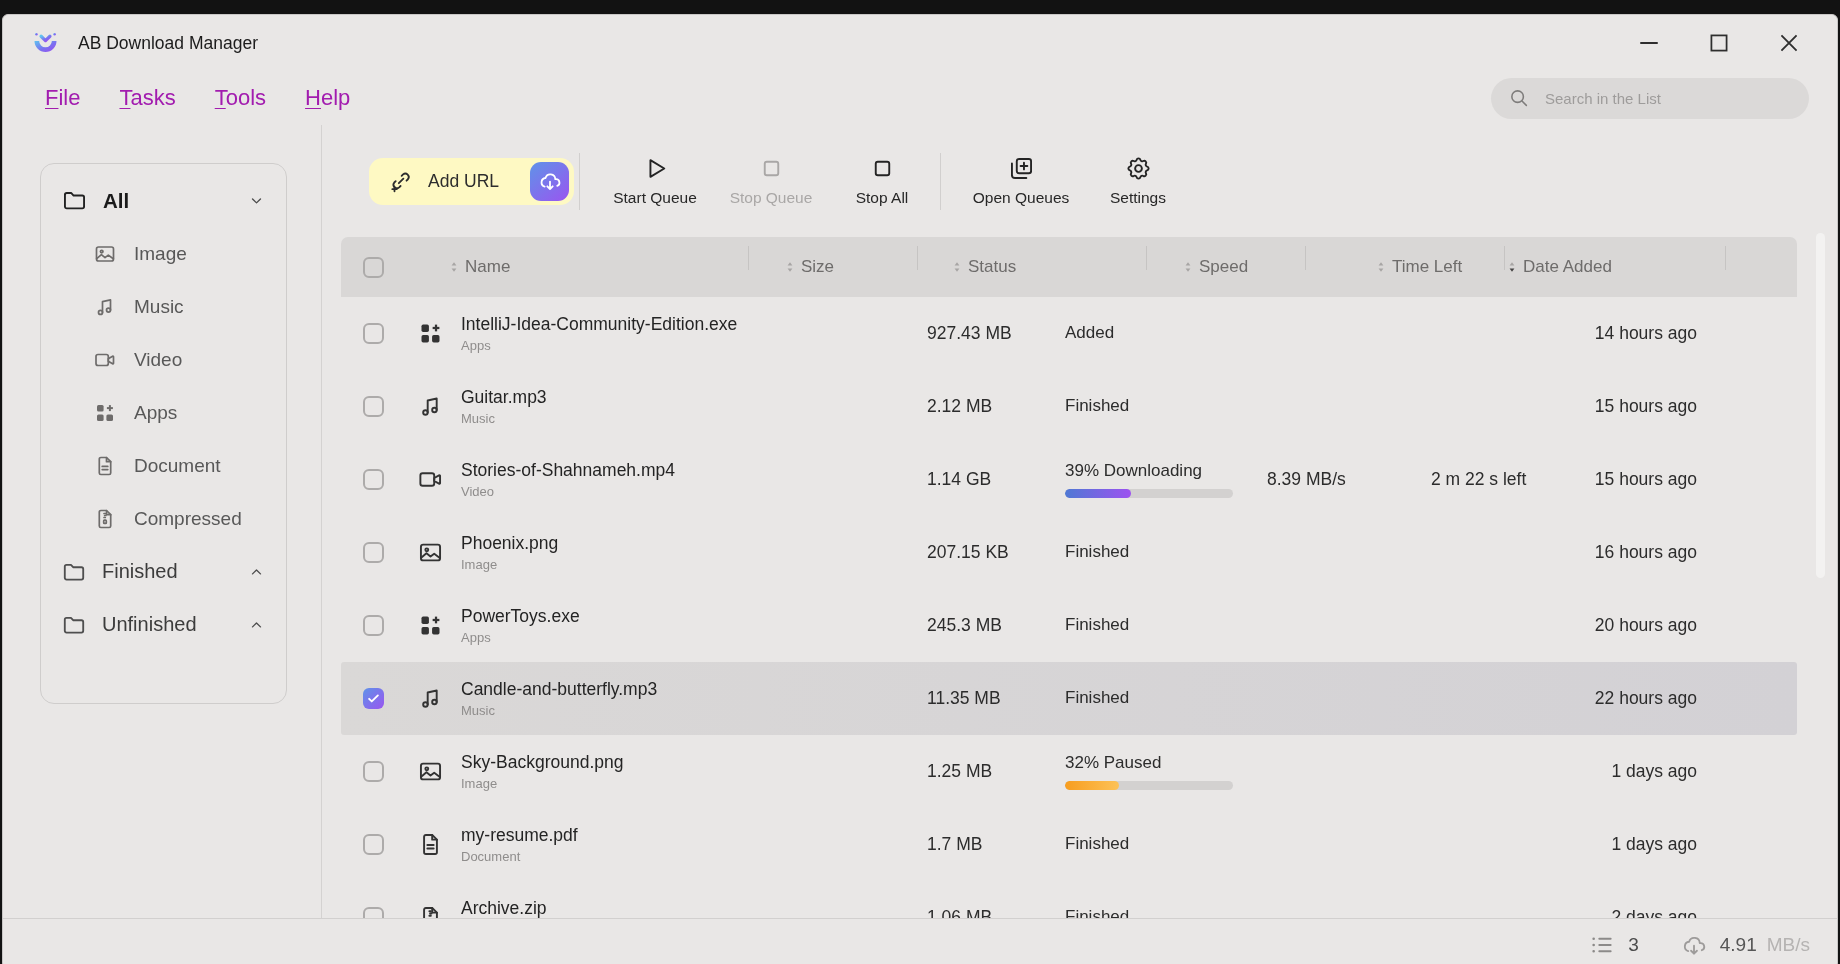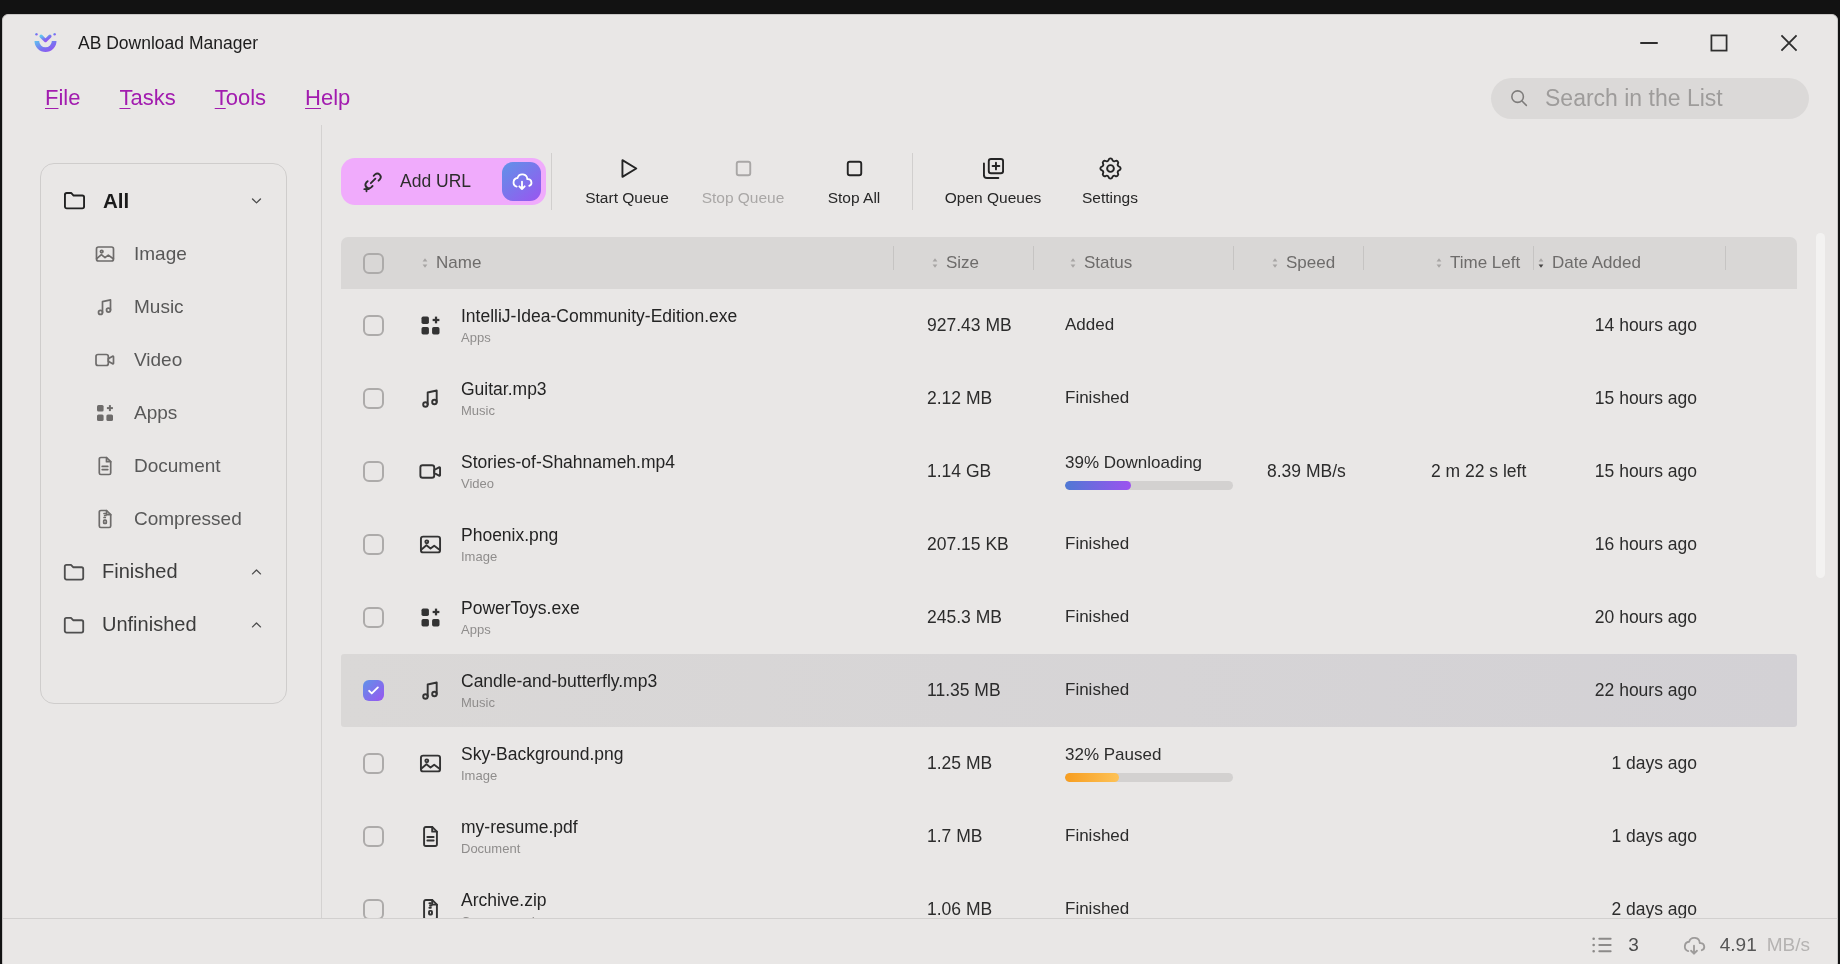--- a/index.html
+++ b/index.html
@@ -18,21 +18,21 @@
   .win-btn svg{width:19px;height:19px;}
 
   
   .menubar{height:54px;display:flex;align-items:center;padding:0 28px 0 42px;}
   .menu-item{font-size:22px;color:#a21caf;margin-right:39px;}
   .menu-item u{text-decoration-thickness:1px;text-underline-offset:3px;}
   .searchbox{margin-left:auto;width:318px;height:41px;border-radius:21px;background:#dbd9d8;
              display:flex;align-items:center;padding:0 14px 0 17px;}
   .searchbox .ic{width:22px;height:22px;color:#7e7c7b;flex:0 0 auto;}
   .searchbox input{flex:1;min-width:0;border:none;outline:none;background:transparent;
-                   font-size:23px;color:#333;margin-left:13px;font-family:inherit;}
+                   font-size:15px;color:#333;margin-left:13px;font-family:inherit;}
   .searchbox input::placeholder{color:#9e9c9b;}
 
   
   .main{display:flex;height:793px;}
   .sidebar-region{width:319px;border-right:1px solid #d4d2d1;flex:0 0 auto;}
   .sidebar-card{margin:38px 0 0 37px;width:247px;height:541px;border:1px solid #cfcdcc;
                 border-radius:14px;padding:10px 8px;}
   .side-item{display:flex;align-items:center;height:53px;padding:0 12px;border-radius:10px;}
   .side-item .ic{flex:0 0 auto;}
   .side-item .chev{margin-left:auto;width:19px;height:19px;color:#4c4c4c;}
@@ -41,22 +41,22 @@
   .side-group .ic.main-ic{width:26px;height:26px;color:#4f4f4f;}
   .side-group .label{font-size:20px;font-weight:400;color:#3c3c3c;margin-left:15px;}
   .side-child{padding-left:44px;height:53px;}
   .side-child .ic.main-ic{width:24px;height:24px;color:#6e6c6b;}
   .side-child .label{font-size:19px;color:#585858;margin-left:17px;}
 
   .content{flex:1;position:relative;padding-left:19px;overflow:hidden;}
 
   
   .toolbar{height:112px;display:flex;align-items:center;}
-  .addurl-pill{width:205px;height:47px;border-radius:14px;background:#f0abfc;display:flex;
-               align-items:center;padding:0 5px 0 19px;flex:0 0 auto;}
+  .addurl-pill{width:205px;height:47px;border-radius:14px;background:#fef9c3;display:flex;
+               align-items:center;padding:0 5px 0 19px;flex:0 0 auto;margin-left:28px;}
   .addurl-pill .ic.link{width:26px;height:26px;color:#2d2d2d;}
   .addurl-pill .lbl{font-size:17.5px;color:#2d2d2d;margin-left:14px;}
   .addurl-accent{margin-left:auto;width:39px;height:39px;border-radius:11px;
                  background:linear-gradient(140deg,var(--acc1) 0%,var(--acc2) 100%);
                  display:flex;align-items:center;justify-content:center;}
   .addurl-accent .ic{width:24px;height:24px;color:#fff;}
   .tool-sep{width:1px;height:57px;background:#d1cfce;margin:0 5px;}
   .tool-btn{display:flex;flex-direction:column;align-items:center;justify-content:center;gap:7px;
             background:none;border:none;color:#242424;cursor:default;font-family:inherit;}
   .tool-btn .ic{width:27px;height:27px;}
@@ -64,22 +64,22 @@
   .tool-btn.disabled{color:#a9a7a6;}
   .tool-btn.disabled .lbl{color:#a9a7a6;}
   .w-start{width:116px;margin-left:12px;}
   .w-stopq{width:116px;}
   .w-stopall{width:106px;}
   .w-openq{width:130px;margin-left:10px;}
   .w-settings{width:104px;}
 
   
   .table{width:1456px;}
-  .thead{height:52px;background:#d9d7d6;border-radius:7px 7px 0 0;display:flex;align-items:center;
-         color:#6e6c6b;}
+  .thead{height:60px;background:#d9d7d6;border-radius:7px 7px 0 0;display:flex;align-items:center;
+         color:#6e6c6b;gap:29px;}
   .th{display:flex;align-items:center;height:100%;position:relative;font-size:17px;}
   .th.sep::before{content:"";position:absolute;left:0;top:9px;width:1px;height:24px;background:#c6c4c3;}
   .sort-ic{width:16px;height:16px;margin-right:3px;flex:0 0 auto;}
   .sort-ic path{fill:#a7a5a4;}
   .sort-ic.desc .tri-down{fill:#454343;}
 
   .col-check{width:56px;display:flex;align-items:center;padding-left:22px;}
   .col-name{flex:1;min-width:0;display:flex;align-items:center;padding-left:20px;}
   .col-size{width:140px;padding-left:34px;display:flex;align-items:center;}
   .col-status{width:200px;padding-left:32px;display:flex;align-items:center;}

